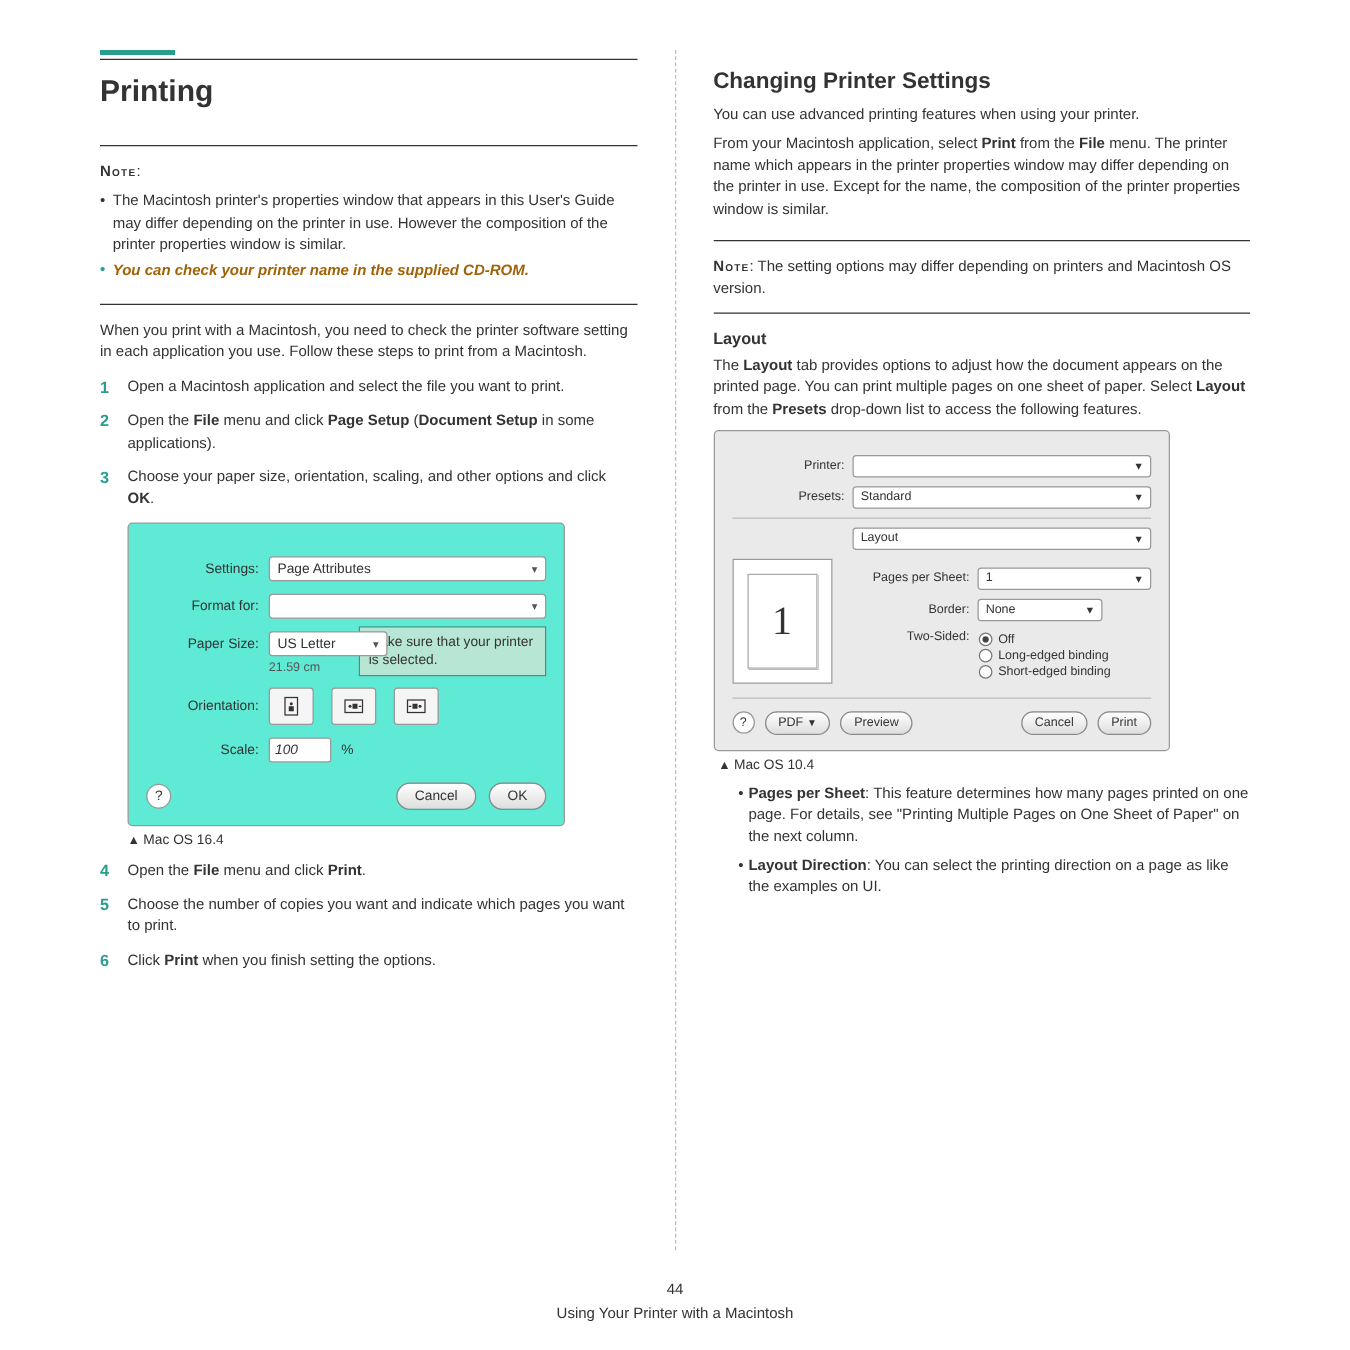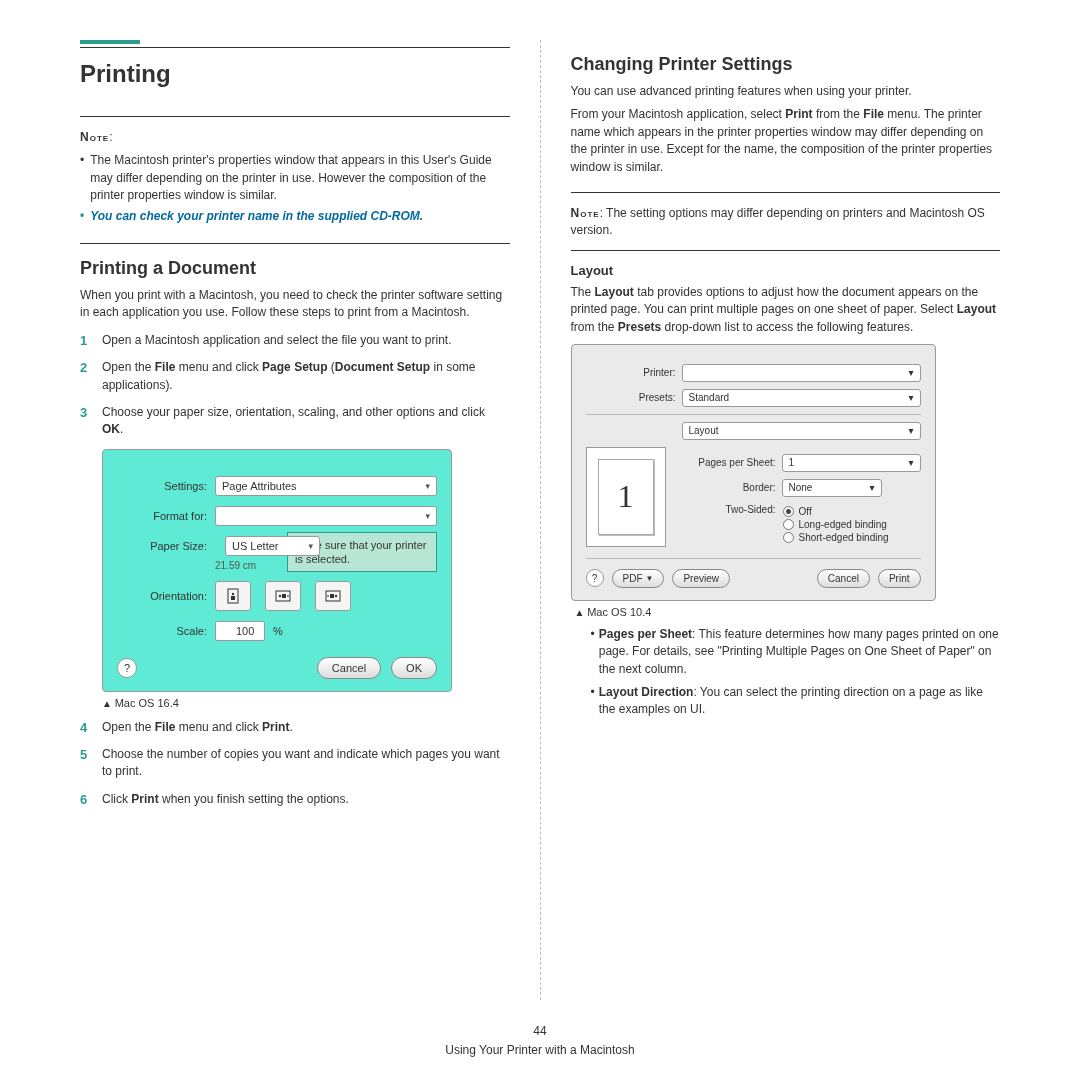--- a/index.html
+++ b/index.html
@@ -19,38 +19,38 @@
   .col-right { padding-left:30px; padding-right:30px;}
   .green-rule { border-top: 4px solid #2a9d8f; width: 60px; margin-bottom: 3px; }
   .thin-rule { border-top: 1px solid #333; margin-bottom: 12px; }
   h1 { font-size: 24px; font-weight: bold; color: #333; margin-bottom: 10px; }
   h2 { font-size: 18px; font-weight: bold; color: #333; margin: 14px 0 8px 0; }
   h3 { font-size: 13px; font-weight: bold; color: #333; margin: 12px 0 6px 0; }
   .note-label { font-variant: small-caps; font-weight: bold; font-size: 12px; letter-spacing:1px;}
   .body { font-size: 12px; line-height: 1.45; margin: 6px 0; }
   .bullet { display:flex; gap:6px; margin: 3px 0; line-height:1.45;}
   .bullet::before { content:"•"; }
-  .green-ital { color:#0369a1; font-style:italic; font-weight:bold; font-size:12px; line-height:1.45;}
+  .green-ital { color:#a16207; font-style:italic; font-weight:bold; font-size:12px; line-height:1.45;}
   .green-bullet { display:flex; gap:6px; margin:3px 0;}
   .green-bullet::before { content:"•"; color:#2a9d8f; font-weight:bold; }
   ol.steps { list-style:none; counter-reset: step; margin: 10px 0; }
   ol.steps > li { counter-increment: step; position:relative; padding-left:22px; margin:10px 0; line-height:1.45;}
   ol.steps > li::before { content: counter(step); position:absolute; left:0; top:0; color:#2a9d8f; font-weight:bold; font-size:13px;}
   .caption { font-size:11px; margin:5px 0 8px 22px; }
   .tri::before { content:"▲ "; font-size:10px; }
   .bold { font-weight:bold; }
   .footer { position:absolute; bottom:20px; left:0; right:0; text-align:center; font-size:12px; line-height:1.6;}
 
   
   .dialog1 { margin-left:22px; width: 350px; background:#5eead4; border:1px solid #999; border-radius:4px; padding: 16px 14px 12px 14px; position:relative; font-size:11px; color:#333;}
   .drow { display:flex; align-items:center; margin: 10px 0; gap:8px;}
   .dlabel { width: 90px; text-align:right; font-size:11px; color:#333;}
   .dselect { flex:1; height:20px; background:#fff; border:1px solid #999; border-radius:3px; display:flex; align-items:center; justify-content:space-between; padding:0 6px; font-size:11px; position:relative;}
   .dselect .arrow { font-size:9px; color:#555;}
-  .dinput { width:50px; height:20px; background:#fff; border:1px solid #999; border-radius:2px; padding:0 20px; font-size:11px; display:flex; align-items:center;}
+  .dinput { width:50px; height:20px; background:#fff; border:1px solid #999; border-radius:2px; padding:0 4px; font-size:11px; display:flex; align-items:center;font-style:italic;}
   .orient-group { display:flex; gap:14px; }
   .orient-btn { width:36px; height:30px; background:#f5f5f5; border:1px solid #999; border-radius:3px; display:flex; align-items:center; justify-content:center;}
   .orient-btn svg { width:20px; height:20px;}
   .d1-bottom { display:flex; justify-content:space-between; align-items:center; margin-top:16px;}
   .help-btn { width:20px; height:20px; border:1px solid #999; border-radius:50%; background:#fff; display:flex; align-items:center; justify-content:center; font-size:11px;}
   .btn-pill { height:22px; padding:0 14px; border:1px solid #888; border-radius:11px; background:linear-gradient(#fff,#ddd); font-size:11px; display:flex; align-items:center;}
   .callout { position:absolute; top:82px; right:14px; width:150px; background:#b8e6d4; border:1px solid #2a9d8f; padding:5px 7px; font-size:11px; line-height:1.3;}
   .smalltxt { font-size:10px; color:#555; margin-left:98px; margin-top:-6px;}
 
   
@@ -94,21 +94,20 @@
     </p>
     <div class="bullet">
         <span>The Macintosh printer's properties window that appears in this User's Guide may differ depending on the printer in use. However the composition of the printer properties window is similar.</span>
       </div>
     <div class="green-bullet">
         <span class="green-ital">You can check your printer name in the supplied CD-ROM.</span>
       </div>
 
     <div class="thin-rule" style="margin-top:18px;"></div>
 
-    <h2>Printing a Document</h2>
     <p class="body">When you print with a Macintosh, you need to check the printer software setting in each application you use. Follow these steps to print from a Macintosh.</p>
 
     <ol class="steps">
       <li><span>Open a Macintosh application and select the file you want to print.</span></li>
       <li>
         <span>Open the </span><span class="bold">File</span><span> menu and click </span><span class="bold">Page Setup</span><span> (</span><span class="bold">Document Setup</span><span> in some applications).</span>
       </li>
       <li>
         <span>Choose your paper size, orientation, scaling, and other options and click </span><span class="bold">OK</span><span>.</span>
       </li>
@@ -125,21 +124,21 @@
       <div class="drow">
         <div class="dlabel">Format for:</div>
         <div class="dselect">
             <span></span>
             <span class="arrow">▾</span>
           </div>
       </div>
       <div class="callout">Make sure that your printer is selected.</div>
       <div class="drow">
         <div class="dlabel">Paper Size:</div>
-        <div class="dselect" style="flex:0 0 95px;margin-left:10px;">
+        <div class="dselect" style="flex:0 0 95px;">
             <span>US Letter</span>
             <span class="arrow">▾</span>
           </div>
       </div>
       <div class="smalltxt">21.59 cm</div>
       <div class="drow">
         <div class="dlabel">Orientation:</div>
         <div class="orient-group">
           <div class="orient-btn">
               <svg viewBox="0 0 20 20">

